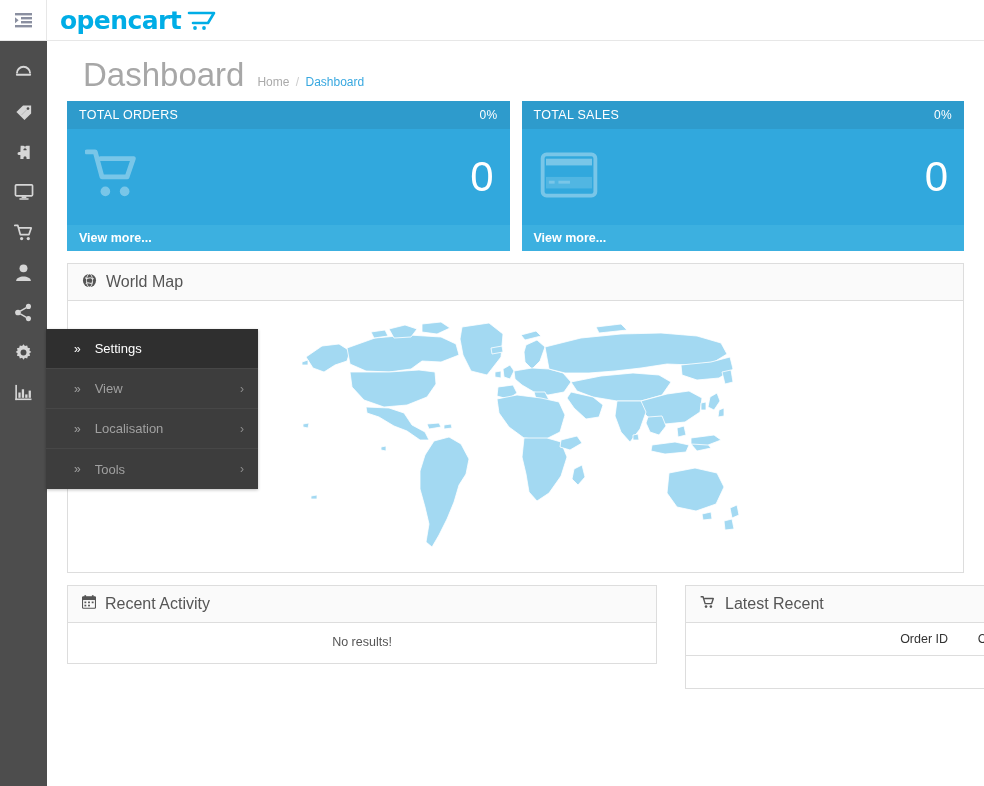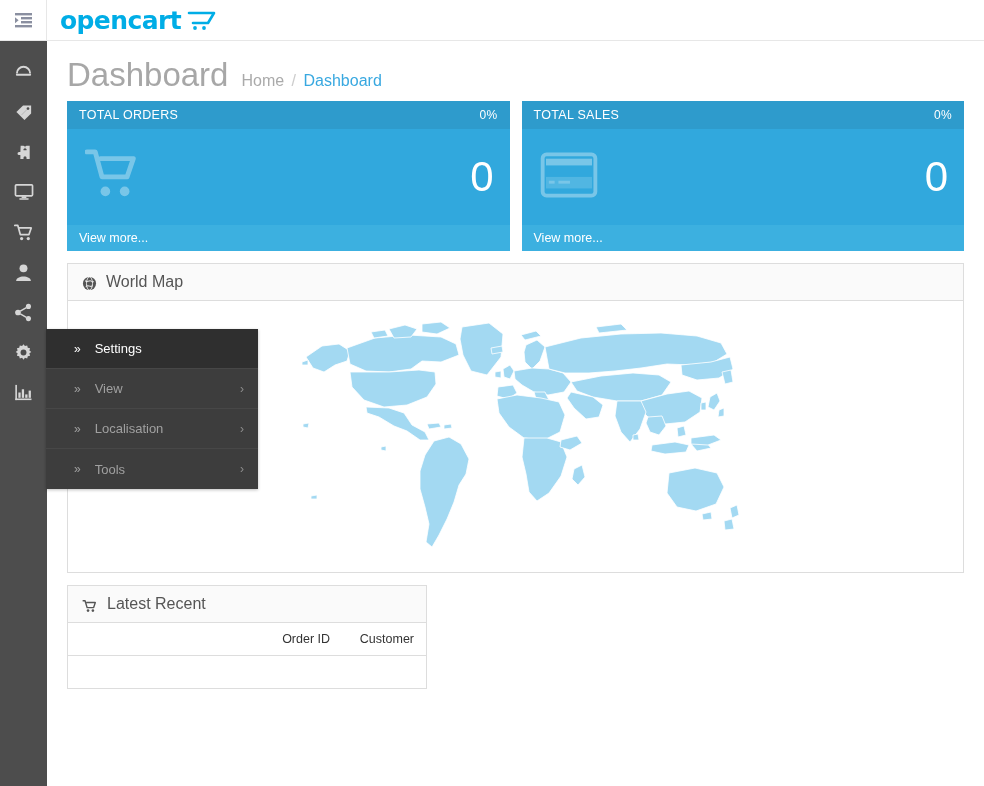--- a/index.html
+++ b/index.html
@@ -45,27 +45,27 @@
   }
   .rail-item:first-child { margin-top:11px; }
   .rail-item svg { display:block; }
 
   
   .content {
     position:absolute; left:47px; top:41px; width:937px; height:745px;
     background:#ffffff; overflow:hidden;
   }
   .page-head {
-    padding:16px 20px 8px 20px; display:flex; align-items:baseline;
+    padding:16px 20px 8px 20px; display:flex; align-items:baseline;margin-left:16px;
   }
   .page-title {
     font-size:33px; color:#a7a7a7; font-weight:normal; margin:0;
     letter-spacing:0px; line-height:1.1;
   }
-  .breadcrumb { margin-left:13px; font-size:16px; color:#aaa; }
+  .breadcrumb { margin-left:13px; font-size:12px; color:#aaa; }
   .breadcrumb .crumb { color:#aaa; text-decoration:none; cursor:pointer; }
   .breadcrumb .crumb.link { color:#38a8e0; }
   .breadcrumb .sep { color:#ccc; margin:0 3px; }
 
   .row { display:flex; padding:0 20px; gap:12px; }
 
   
   .tile {
     flex:1; background:#31a8dd; color:#fff; overflow:hidden; position:relative;
   }
@@ -75,30 +75,30 @@
   }
   .tile-head .t-label { text-transform:uppercase; }
   .tile-head .t-pct { font-size:12px; }
   .tile-body {
     height:96px; display:flex; align-items:center; justify-content:space-between;
     padding:0 16px 0 18px;
   }
   .tile-icon { opacity:0.35; }
   .tile-value { font-size:42px; line-height:1; font-weight:normal; }
   .tile-foot {
-    background:#3cb0e0; padding:6px 12px; font-size:12.5px; cursor:pointer;
+    background:#3cb0e0; padding:6px 12px; font-size:12.5px; cursor:pointer;font-weight:bold;
   }
 
   
   .panel {
     background:#fff; border:1px solid #ddd; margin-top:12px;
   }
   .panel-head {
     background:#fafafa; border-bottom:1px solid #ddd; padding:9px 14px;
-    display:flex; align-items:flex-end; gap:9px; color:#555; font-size:16px;
+    display:flex; align-items:flex-start; gap:9px; color:#555; font-size:16px;
   }
   .panel-head .ph-icon { color:#555; display:flex; align-items:center; }
   .panel-body { padding:0; background:#fff; }
 
   .map-wrap {
     height:271px; display:flex; align-items:center; justify-content:center;
     overflow:hidden; position:relative;
   }
   .map-wrap svg { display:block; }
 
@@ -413,20 +413,43 @@
                 <path d="M610 36 L660 30 L672 42 L616 48 Z"></path>
               </g>
             </svg>
           </div>
         </div>
       </div>
     </div>
 
     <div class="bottom-row">
 
+      <div class="col-left">
+        <div class="panel">
+          <div class="panel-head">
+            <span class="ph-icon">
+              <svg width="14" height="14" viewBox="0 0 15 15">
+                <rect x="0.5" y="2" width="14" height="12.2" rx="1" fill="none" stroke="#555" stroke-width="1.3"></rect>
+                <rect x="0.5" y="2" width="14" height="3.4" fill="#555"></rect>
+                <rect x="2.6" y="0.2" width="1.8" height="3" fill="#555"></rect>
+                <rect x="10.6" y="0.2" width="1.8" height="3" fill="#555"></rect>
+                <rect x="2.6" y="7" width="2" height="1.8" fill="#555"></rect>
+                <rect x="6.5" y="7" width="2" height="1.8" fill="#555"></rect>
+                <rect x="10.4" y="7" width="2" height="1.8" fill="#555"></rect>
+                <rect x="2.6" y="10.4" width="2" height="1.8" fill="#555"></rect>
+                <rect x="6.5" y="10.4" width="2" height="1.8" fill="#555"></rect>
+              </svg>
+            </span>
+            <span>Recent Activity</span>
+          </div>
+          <div class="panel-body">
+            <div class="noresults">No results!</div>
+          </div>
+        </div>
+      </div>
 
       <div class="col-right">
         <div class="panel">
           <div class="panel-head">
             <span class="ph-icon">
               <svg width="16" height="14" viewBox="0 0 17 15">
                 <path d="M0.6 1.8 h2.6 l2.2 7.4 h7 l1.8 -5.4 h-9.6" fill="none" stroke="#555" stroke-width="1.5" stroke-linejoin="round"></path>
                 <circle cx="6.4" cy="12.4" r="1.4" fill="#555"></circle>
                 <circle cx="11.6" cy="12.4" r="1.4" fill="#555"></circle>
               </svg>

